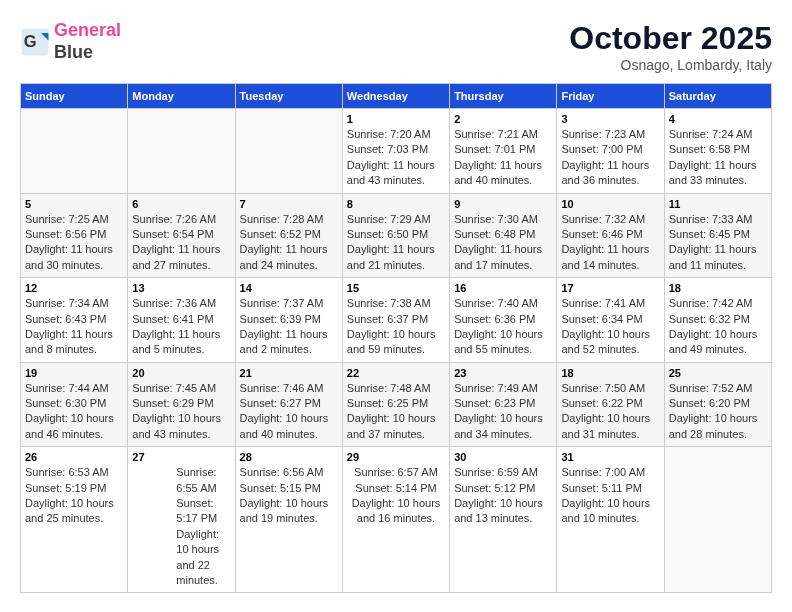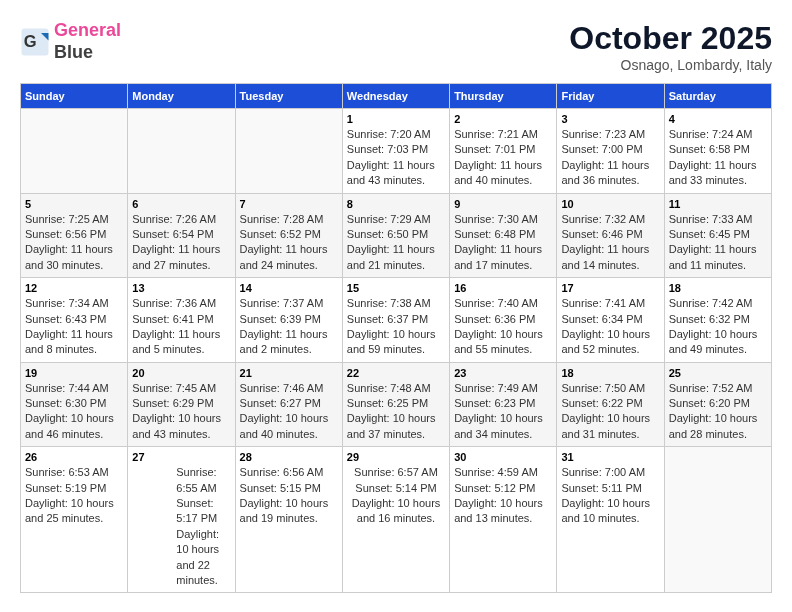--- a/index.html
+++ b/index.html
@@ -299,21 +299,21 @@
 Daylight: 10 hours and 19 minutes.</div>
         </td>
         <td>
           <span class="day-num">29</span>
           <div class="day-info" style="white-space: pre-line; text-align: center;">Sunrise: 6:57 AM
 Sunset: 5:14 PM
 Daylight: 10 hours and 16 minutes.</div>
         </td>
         <td>
           <span class="day-num">30</span>
-          <div class="day-info" style="white-space: pre-line;">Sunrise: 4:59 AM
+          <div class="day-info" style="white-space: pre-line;">Sunrise: 6:59 AM
 Sunset: 5:12 PM
 Daylight: 10 hours and 13 minutes.</div>
         </td>
         <td>
           <span class="day-num">31</span>
           <div class="day-info" style="white-space: pre-line;">Sunrise: 7:00 AM
 Sunset: 5:11 PM
 Daylight: 10 hours and 10 minutes.</div>
         </td>
         <td class="empty"></td>

